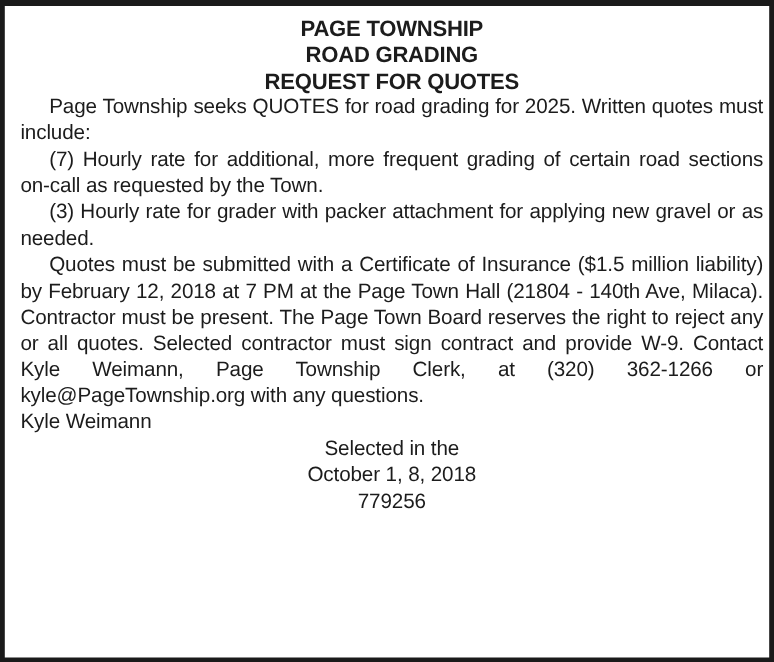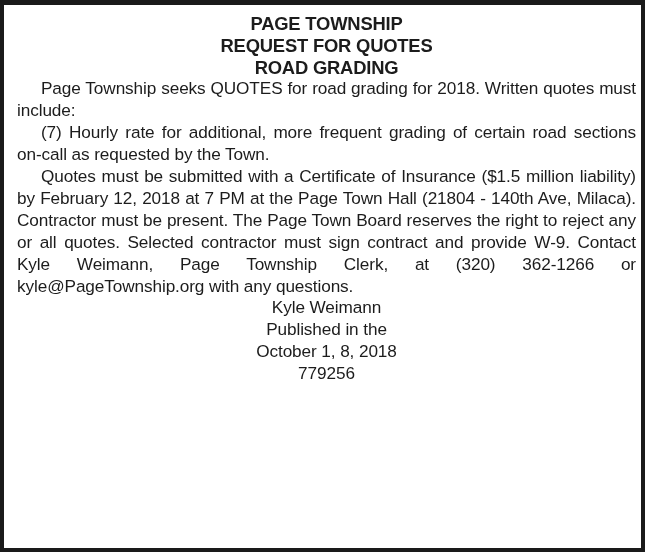--- a/index.html
+++ b/index.html
@@ -22,36 +22,37 @@
     }
     .title {
       text-align: center; font-weight: bold;
       font-size: 18.4px; line-height: 21.8px;
       letter-spacing: -0.2px;
     }
     .para {
       text-align: justify; text-indent: 24px; margin: 0;
       hyphens: manual;
     }
-    .plain { text-indent: 0; text-align: center; margin: 0; }
+    .plain { text-indent: 0; text-align: left; margin: 0; }
     .center { text-align: center; margin: 0; }
   </style>
 </head>
 <body>
 
 <div class="frame">
   <div class="content">
     <div class="title">
       <div>PAGE TOWNSHIP</div>
+      <div>ROAD GRADING</div>
       <div>REQUEST FOR QUOTES</div>
-      <div>ROAD GRADING</div>
     </div>
-    <p class="para">Page Township seeks QUOTES for road grading for 2018.  Written quotes must include:</p>
+    <p class="para">Page Township seeks QUOTES for road grading for 2025.  Written quotes must include:</p>
     <p class="para">(7) Hourly rate for additional, more frequent grading of certain road sections on-call as requested by the Town.</p>
+    <p class="para">(3) Hourly rate for grader with packer attachment for applying new gravel or as needed.</p>
     <p class="para">Quotes must be submitted with a Certificate of Insurance ($1.5 mil­lion liability) by February 12, 2018 at 7 PM at the Page Town Hall (21804 - 140th Ave, Milaca). Contractor must be present. The Page Town Board reserves the right to reject any or all quotes. Selected contractor must sign contract and provide W-9. Contact Kyle Weimann, Page Township Clerk, at (320) 362-1266 or kyle@PageTownship.org with any questions.</p>
     <p class="plain">Kyle Weimann</p>
     <div>
-      <p class="center">Published in the</p>
+      <p class="center">Selected in the</p>
       <p class="center">October 1, 8, 2018</p>
       <p class="center">779256</p>
     </div>
   </div>
 </div>
 
 </body></html>

